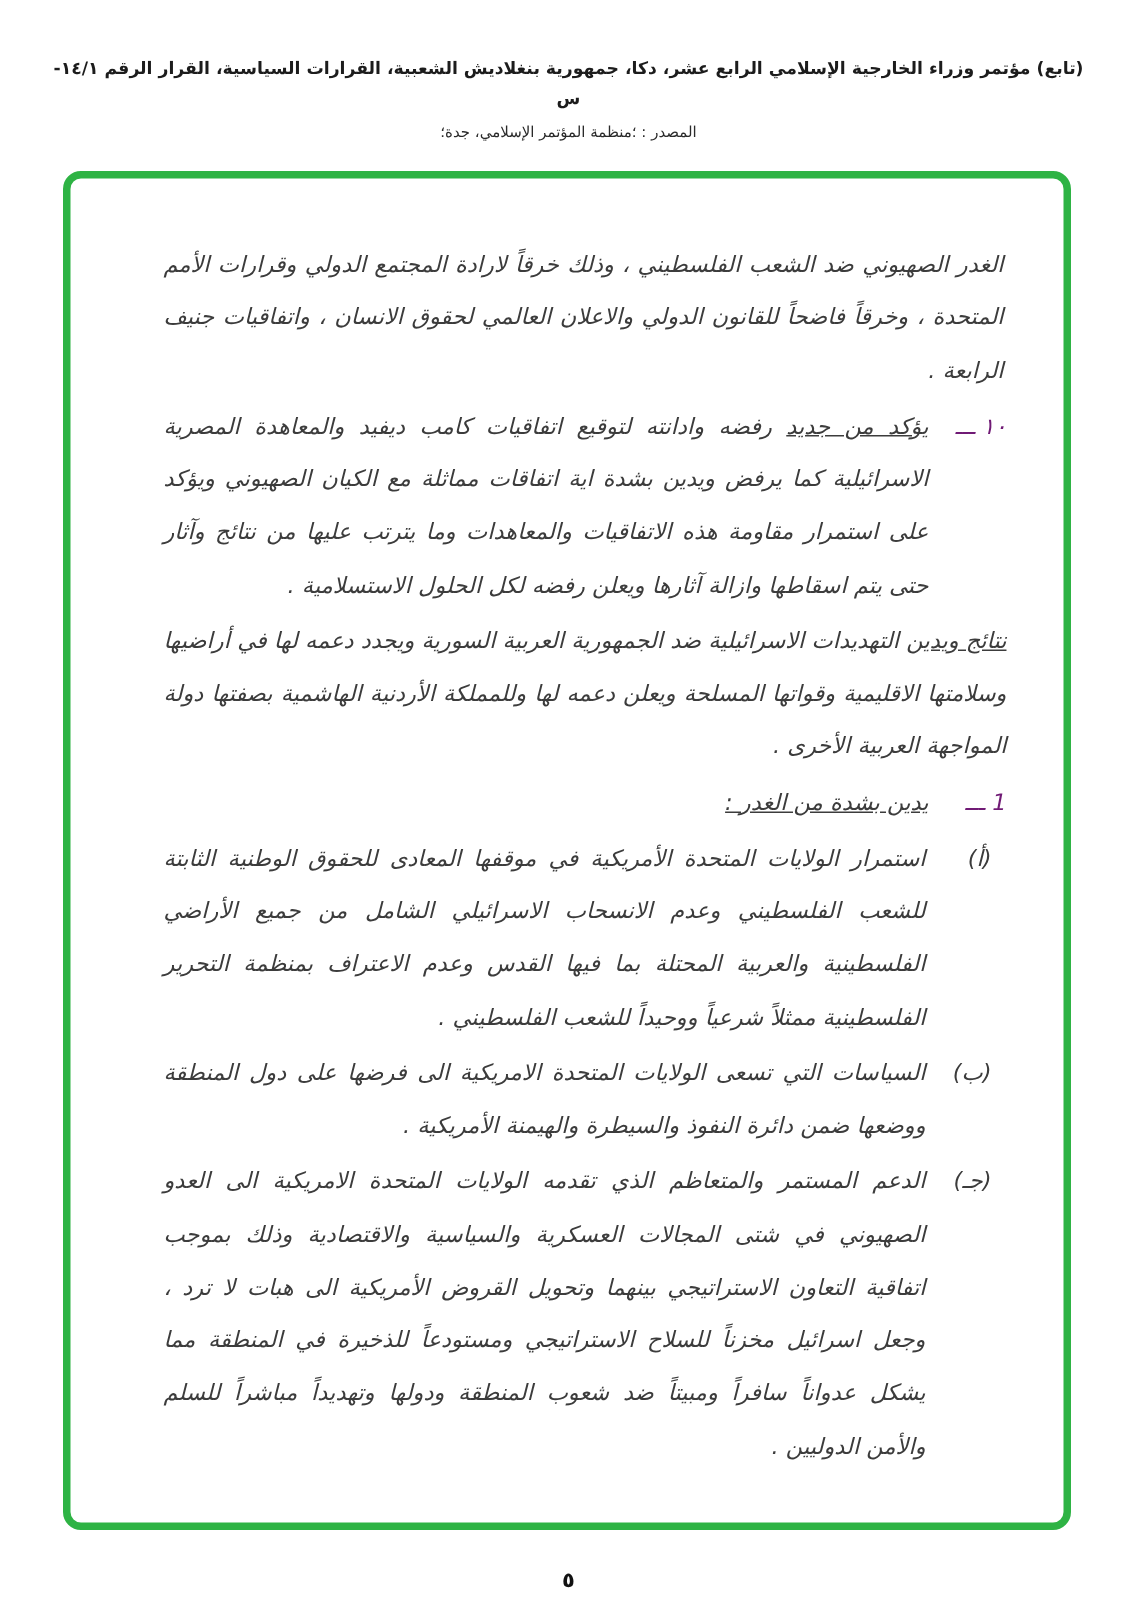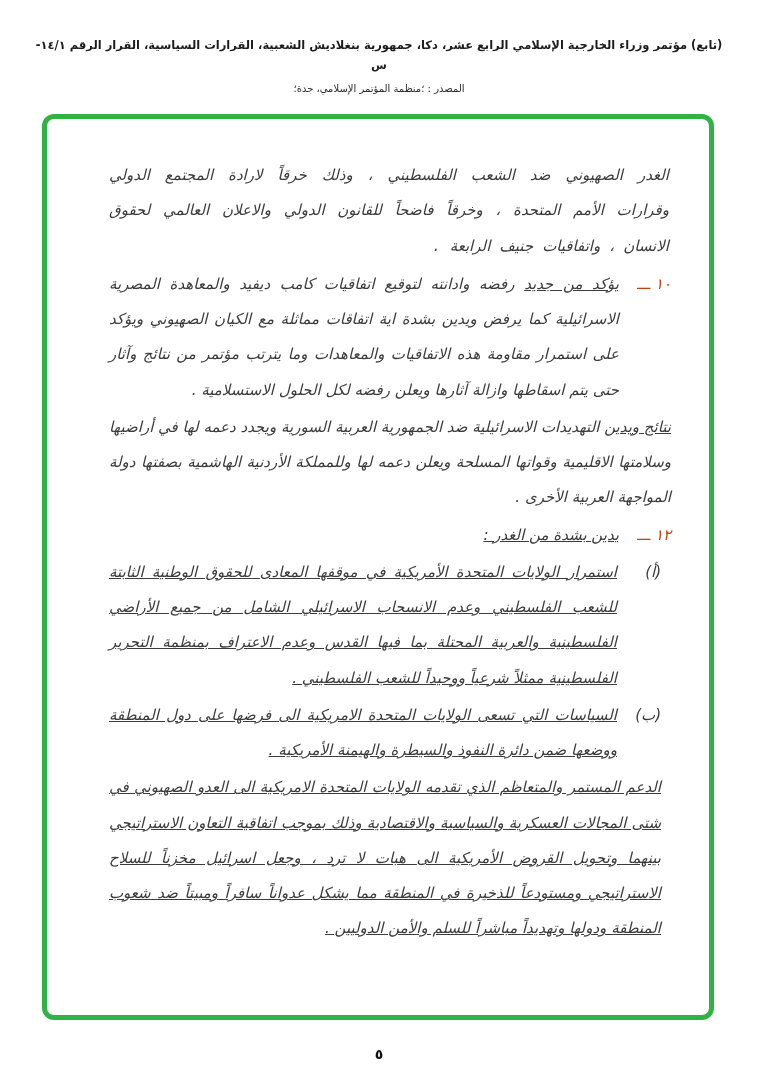--- a/index.html
+++ b/index.html
@@ -48,52 +48,50 @@
     padding: 40px 38px 0 62px;
     font-size: 15px;
     line-height: 2.35;
     color: #3c3c3c;
     font-style: italic;
     text-align: justify;
   }
   .cont-para {
     margin: 0 0 0 0;
     padding-right: 2px;
-    font-family: Liberation Mono, monospace;
   }
   .item {
     display: flex;
     direction: rtl;
     margin-top: 2px;
   }
   .item-num {
     flex: 0 0 52px;
     white-space: nowrap;
-    color: #c2410c;
+    color: #701a75;
   }
   .item-body {
     flex: 1;
   }
   .u {
     text-decoration: underline;
     font-style: italic;
   }
   .subitem {
     display: flex;
     direction: rtl;
     margin-top: 2px;
     margin-right: 10px;
   }
   .sub-label {
     flex: 0 0 44px;
     color: #3c3c3c;
   }
   .sub-body {
     flex: 1;
-    text-decoration: underline;
   }
   .page-number {
     position: absolute;
     bottom: 16px;
     left: 0;
     right: 0;
     text-align: center;
     font-size: 14px;
     font-weight: bold;
     color: #111;
@@ -110,43 +108,44 @@
     <div class="header-source">المصدر : ؛منظمة المؤتمر الإسلامي، جدة؛</div>
   </div>
 
   <div class="scan-frame">
     <div class="scan-content">
 
       <p class="cont-para">الغدر الصهيوني ضد الشعب الفلسطيني ، وذلك خرقاً لارادة المجتمع الدولي وقرارات الأمم المتحدة ، وخرقاً فاضحاً للقانون الدولي والاعلان العالمي لحقوق الانسان ، واتفاقيات جنيف الرابعة .</p>
 
       <div class="item">
         <span class="item-num">١٠ ـــ</span>
-        <span class="item-body"><span class="u">يؤكد من جديد</span> <span>رفضه وادانته لتوقيع اتفاقيات كامب ديفيد والمعاهدة المصرية الاسرائيلية كما يرفض ويدين بشدة اية اتفاقات مماثلة مع الكيان الصهيوني ويؤكد على استمرار مقاومة هذه الاتفاقيات والمعاهدات وما يترتب مؤتمر من نتائج وآثار حتى يتم اسقاطها وازالة آثارها ويعلن رفضه لكل الحلول الاستسلامية .</span></span>
+        <span class="item-body"><span class="u">يؤكد من جديد</span> <span>رفضه وادانته لتوقيع اتفاقيات كامب ديفيد والمعاهدة المصرية الاسرائيلية كما يرفض ويدين بشدة اية اتفاقات مماثلة مع الكيان الصهيوني ويؤكد على استمرار مقاومة هذه الاتفاقيات والمعاهدات وما يترتب عليها من نتائج وآثار حتى يتم اسقاطها وازالة آثارها ويعلن رفضه لكل الحلول الاستسلامية .</span></span>
       </div>
 
       <div class="item">
         <span class="item-body"><span class="u">نتائج ويدين</span> <span>التهديدات الاسرائيلية ضد الجمهورية العربية السورية ويجدد دعمه لها في أراضيها وسلامتها الاقليمية وقواتها المسلحة ويعلن دعمه لها وللمملكة الأردنية الهاشمية بصفتها دولة المواجهة العربية الأخرى .</span></span>
       </div>
 
       <div class="item">
-        <span class="item-num">١٢ ـــ</span>
+        <span class="item-num">1 ـــ</span>
         <span class="item-body"><span class="u">يدين بشدة من الغدر :</span> <span></span></span>
       </div>
 
       <div class="subitem">
         <span class="sub-label">(أ)</span>
         <span class="sub-body">استمرار الولايات المتحدة الأمريكية في موقفها المعادى للحقوق الوطنية الثابتة للشعب الفلسطيني وعدم الانسحاب الاسرائيلي الشامل من جميع الأراضي الفلسطينية والعربية المحتلة بما فيها القدس وعدم الاعتراف بمنظمة التحرير الفلسطينية ممثلاً شرعياً ووحيداً للشعب الفلسطيني .</span>
       </div>
 
       <div class="subitem">
         <span class="sub-label">(ب)</span>
         <span class="sub-body">السياسات التي تسعى الولايات المتحدة الامريكية الى فرضها على دول المنطقة ووضعها ضمن دائرة النفوذ والسيطرة والهيمنة الأمريكية .</span>
       </div>
 
       <div class="subitem">
+        <span class="sub-label">(جـ)</span>
         <span class="sub-body">الدعم المستمر والمتعاظم الذي تقدمه الولايات المتحدة الامريكية الى العدو الصهيوني في شتى المجالات العسكرية والسياسية والاقتصادية وذلك بموجب اتفاقية التعاون الاستراتيجي بينهما وتحويل القروض الأمريكية الى هبات لا ترد ، وجعل اسرائيل مخزناً للسلاح الاستراتيجي ومستودعاً للذخيرة في المنطقة مما يشكل عدواناً سافراً ومبيتاً ضد شعوب المنطقة ودولها وتهديداً مباشراً للسلم والأمن الدوليين .</span>
       </div>
 
     </div>
   </div>
 
   <div class="page-number">٥</div>
 
 </div>
 

